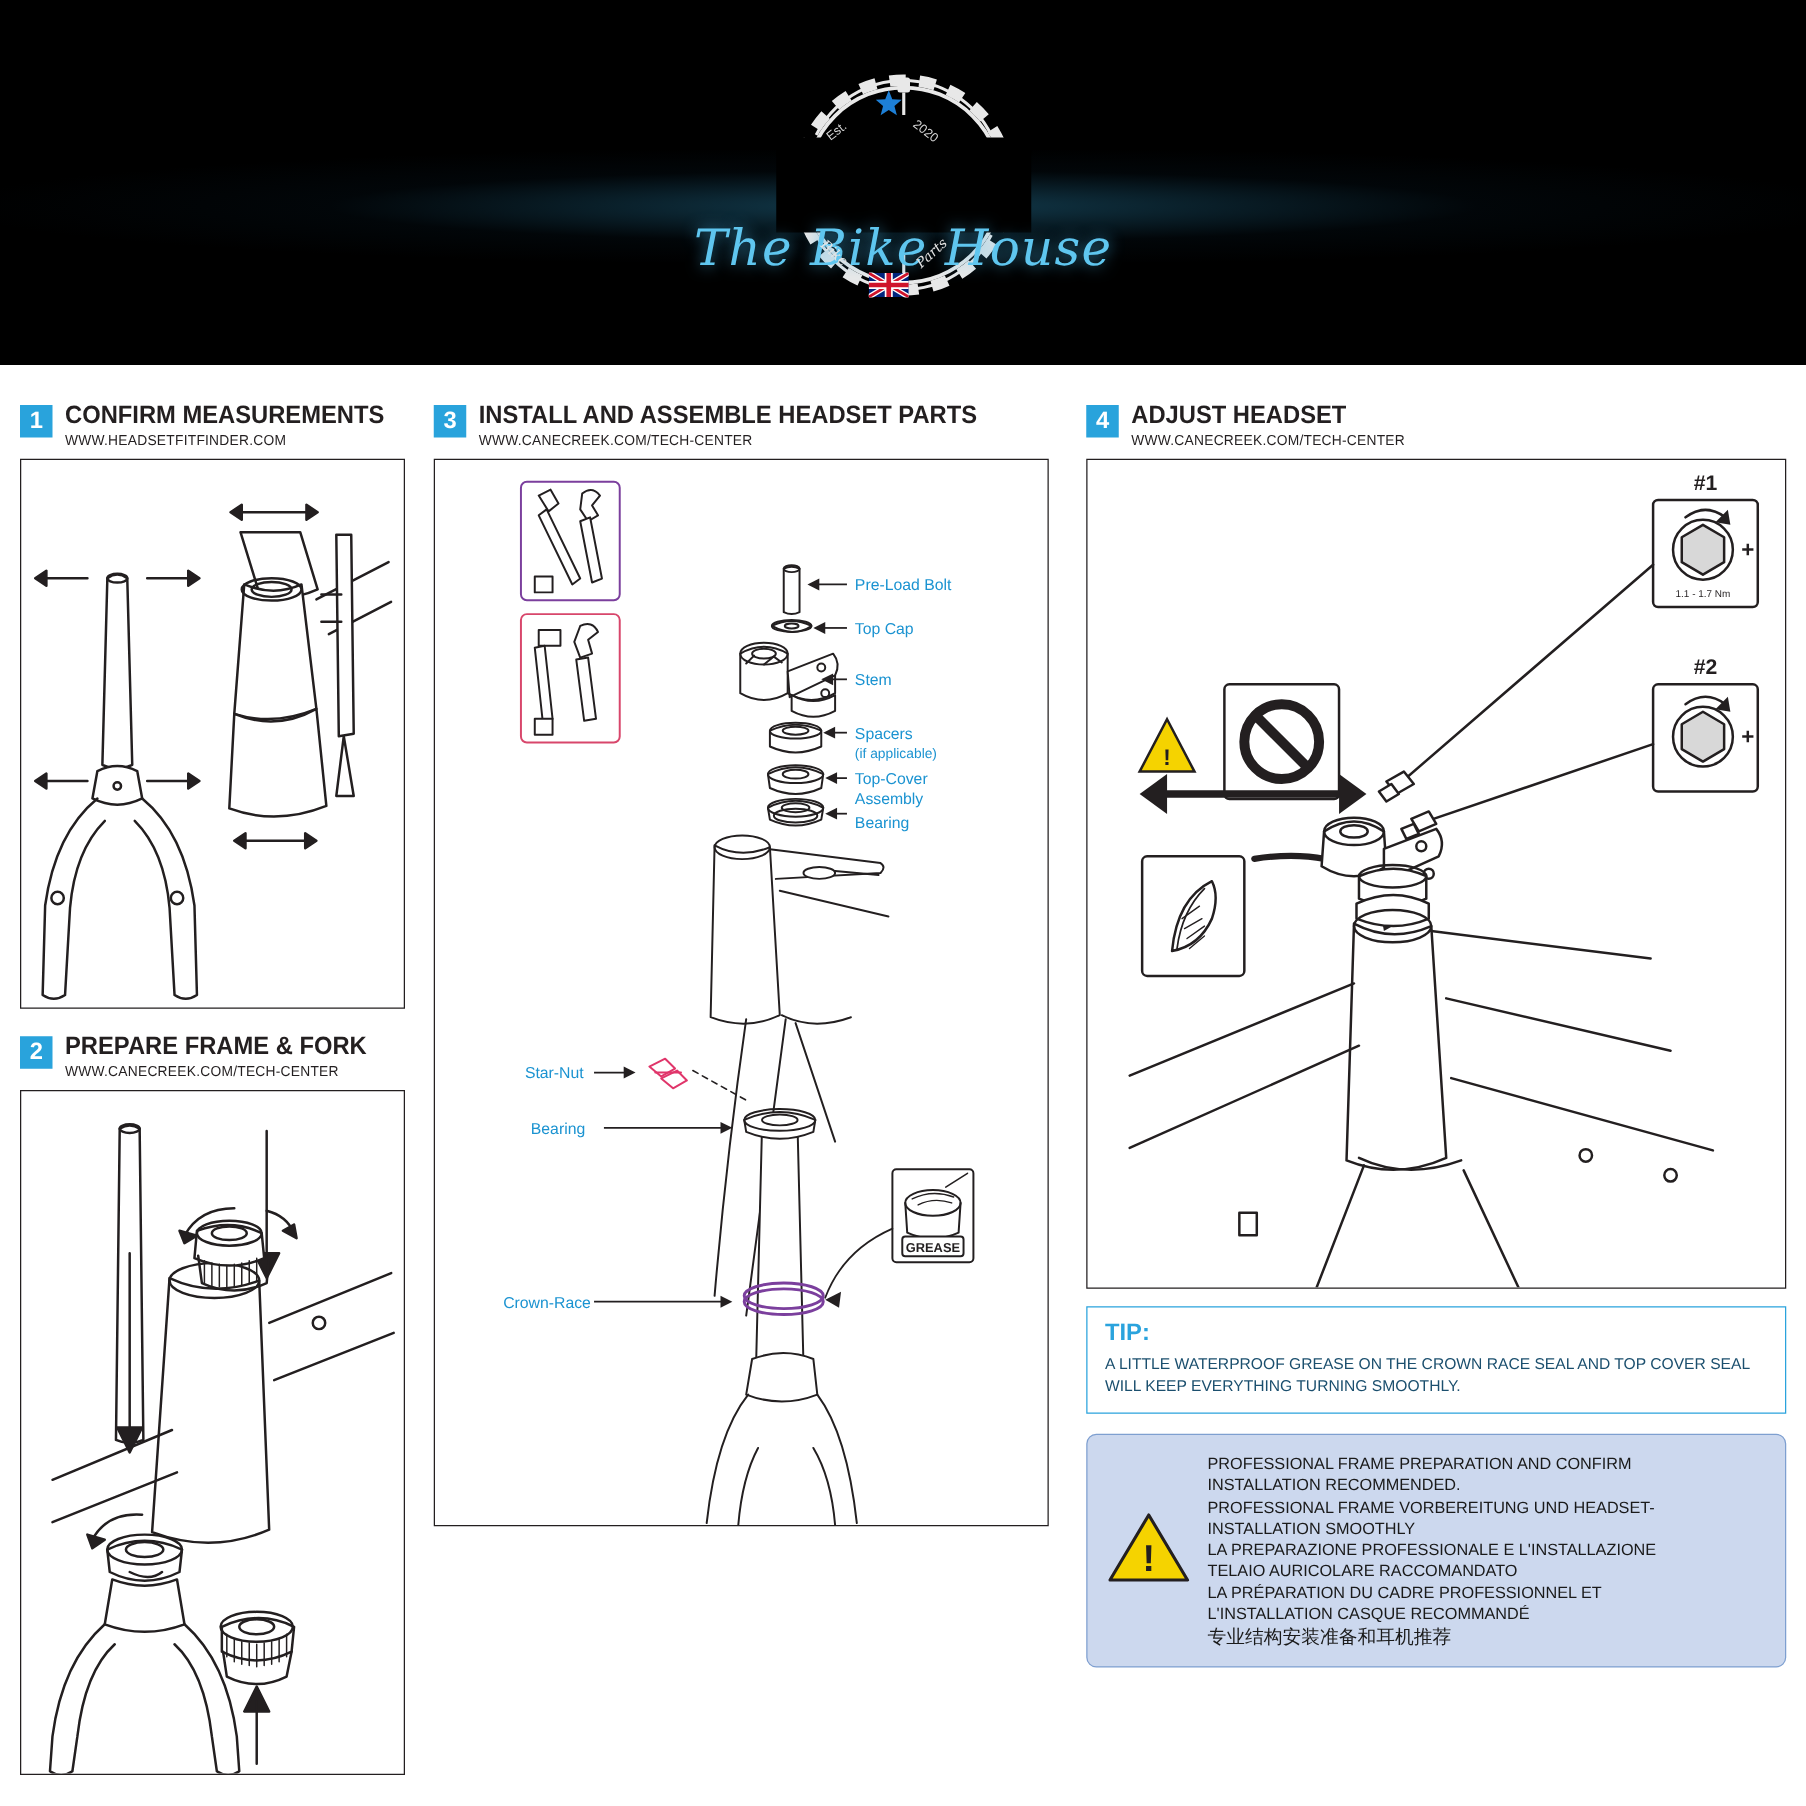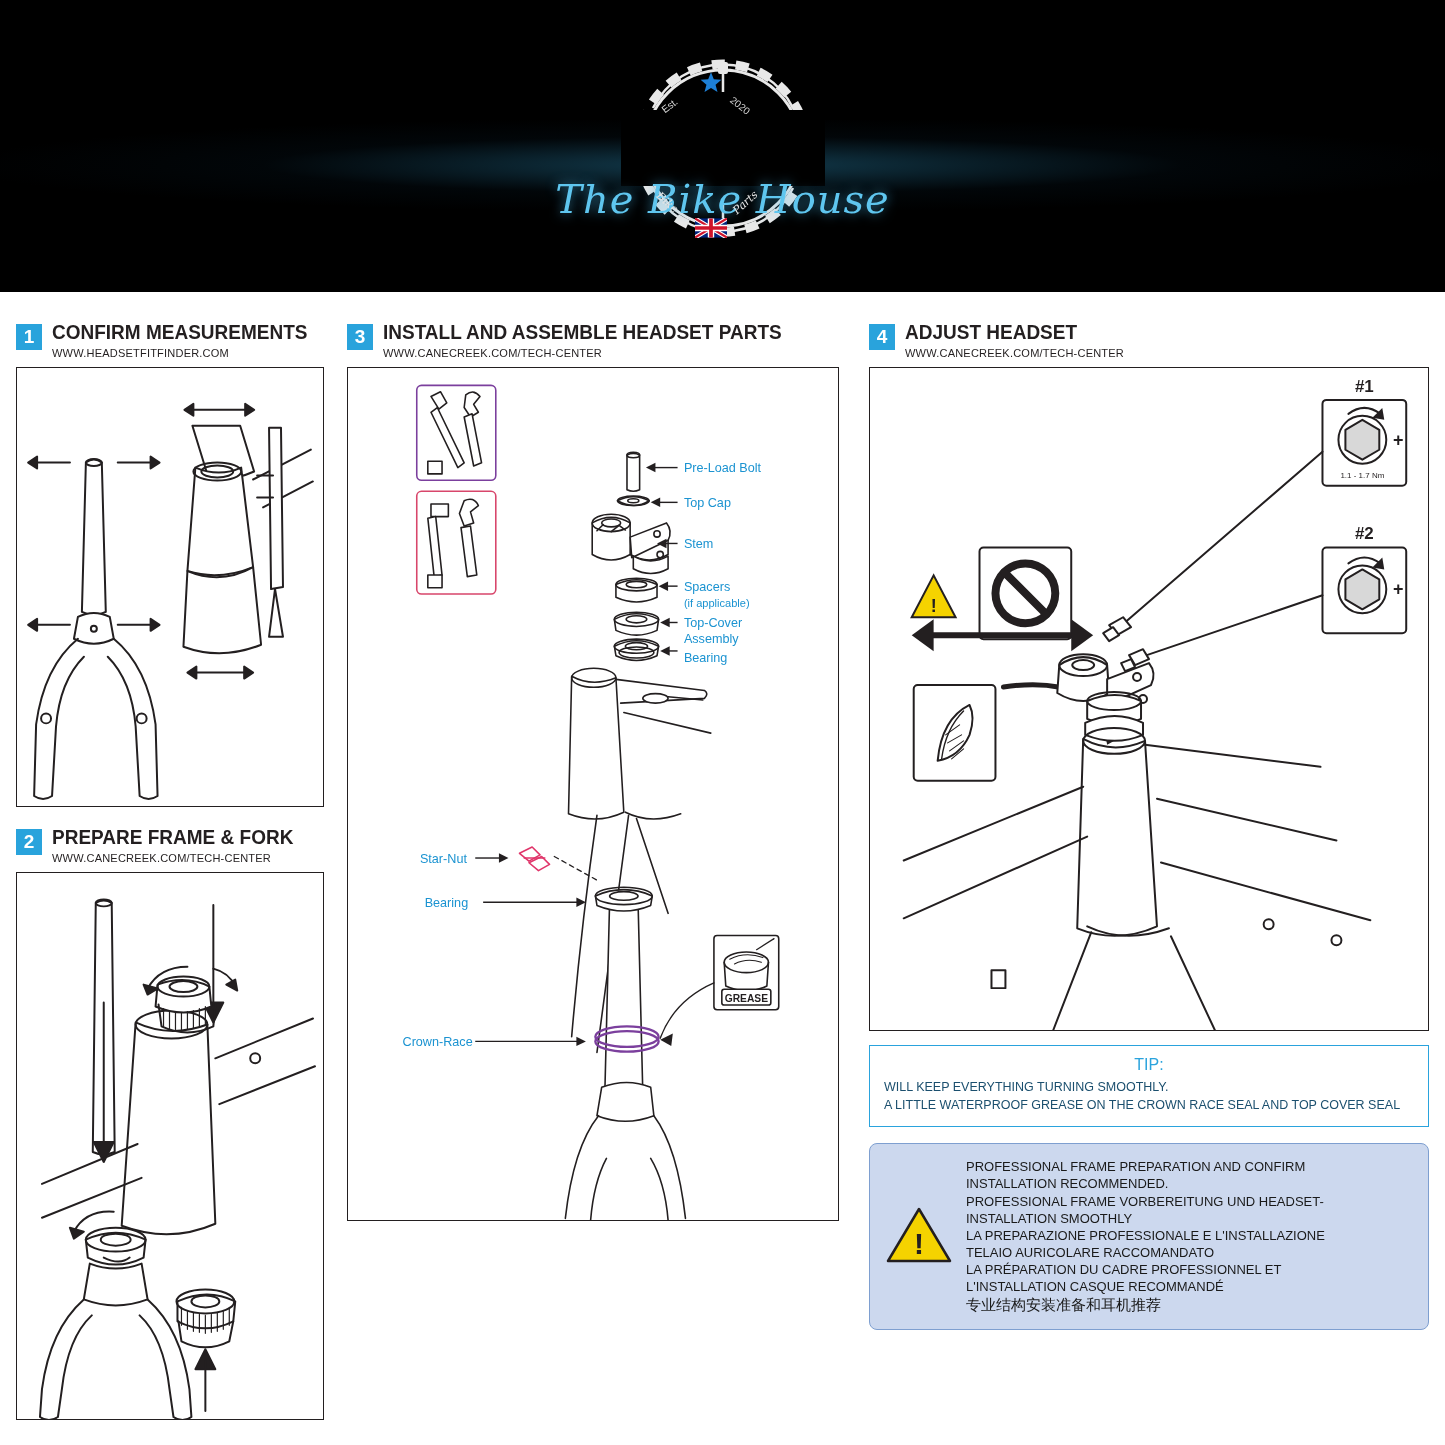--- a/index.html
+++ b/index.html
@@ -91,21 +91,21 @@
   .label-blue {
     fill:#1b93d1;
     font-family:"Liberation Sans", sans-serif;
   }
 
   
   .tip-box {
     border:1.5px solid #2aa3dd; background:#fff;
     padding:10px 14px 12px 14px;
   }
-  .tip-title { color:#2aa3dd; font-size:16px; font-weight:normal;text-align:center; }
+  .tip-title { color:#2aa3dd; font-size:19px; font-weight:bold; }
   .tip-text { color:#1b4f6e; font-size:12.5px; line-height:1.45; margin-top:4px; }
 
   
   .warn-box {
     border:1.5px solid #7e9fd0; background:#ccd8ee; border-radius:8px;
     display:flex; align-items:center; gap:14px; padding:14px 16px;
   }
   .warn-text { font-size:13px; color:#1a1a1a; line-height:1.32; }
   .warn-text div { white-space:nowrap; }
   .warn-cjk { font-family:"DejaVu Sans", sans-serif; font-size:15px; }
@@ -515,22 +515,22 @@
         <g>
           <polygon points="62,208 84,250 40,250" fill="#f5d300" stroke="#231f20" stroke-width="2"></polygon>
           <text x="62" y="245" text-anchor="middle" font-size="18" font-weight="bold" fill="#231f20">!</text>
         </g>
       </svg>
     </div>
 
     <div class="tip-box" style="margin-top:14px;">
       <div class="tip-title">TIP:</div>
       <div class="tip-text">
+        <div>A LITTLE WATERPROOF GREASE ON THE CROWN RACE SEAL AND TOP COVER SEAL</div>
         <div>WILL KEEP EVERYTHING TURNING SMOOTHLY.</div>
-        <div>A LITTLE WATERPROOF GREASE ON THE CROWN RACE SEAL AND TOP COVER SEAL</div>
       </div>
     </div>
 
     <div class="warn-box" style="margin-top:16px;">
       <div style="flex:0 0 66px;">
         <svg width="66" height="60" viewBox="0 0 66 60">
           <polygon points="33,4 64,56 2,56" fill="#f5d300" stroke="#231f20" stroke-width="2.5" stroke-linejoin="round"></polygon>
           <text x="33" y="49" text-anchor="middle" font-size="30" font-weight="bold" fill="#231f20" font-family="Liberation Sans, sans-serif">!</text>
         </svg>
       </div>

